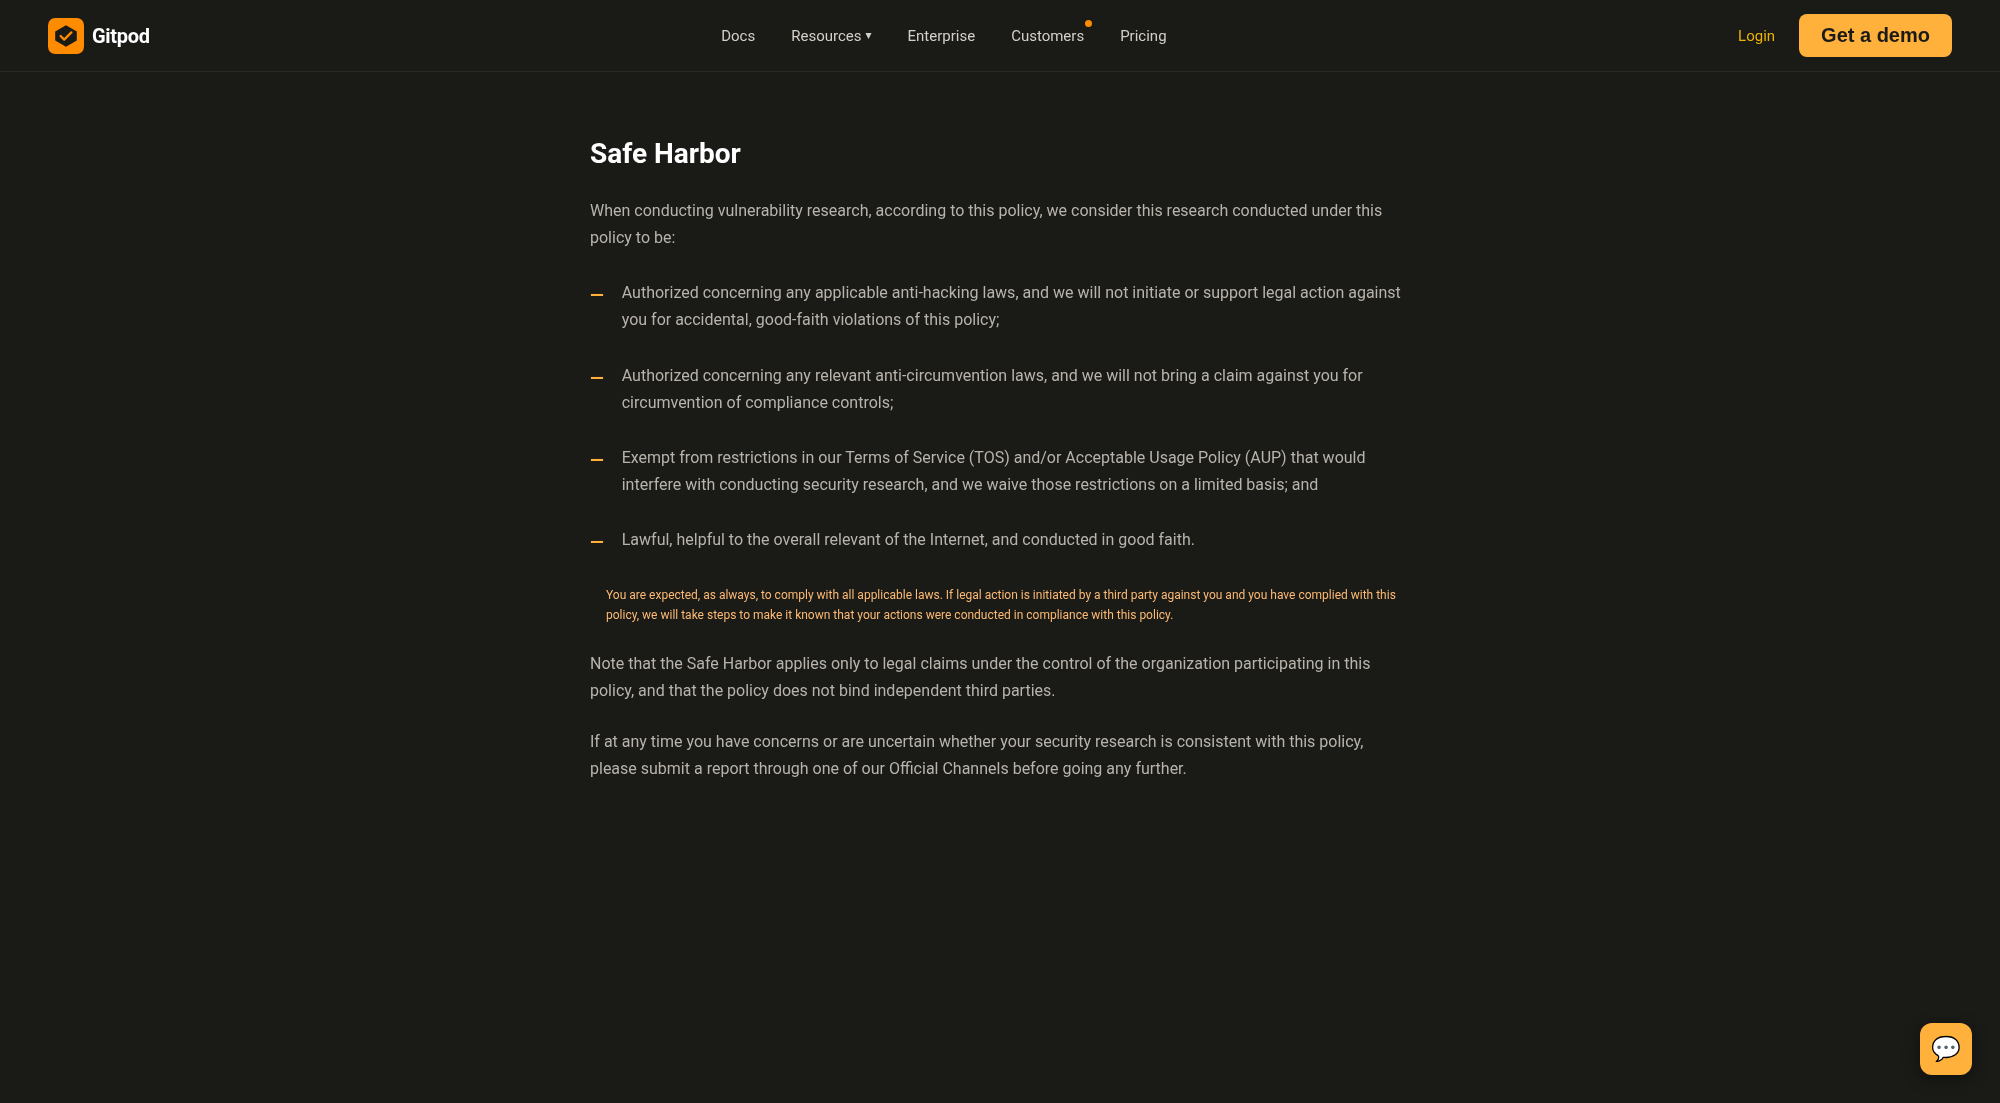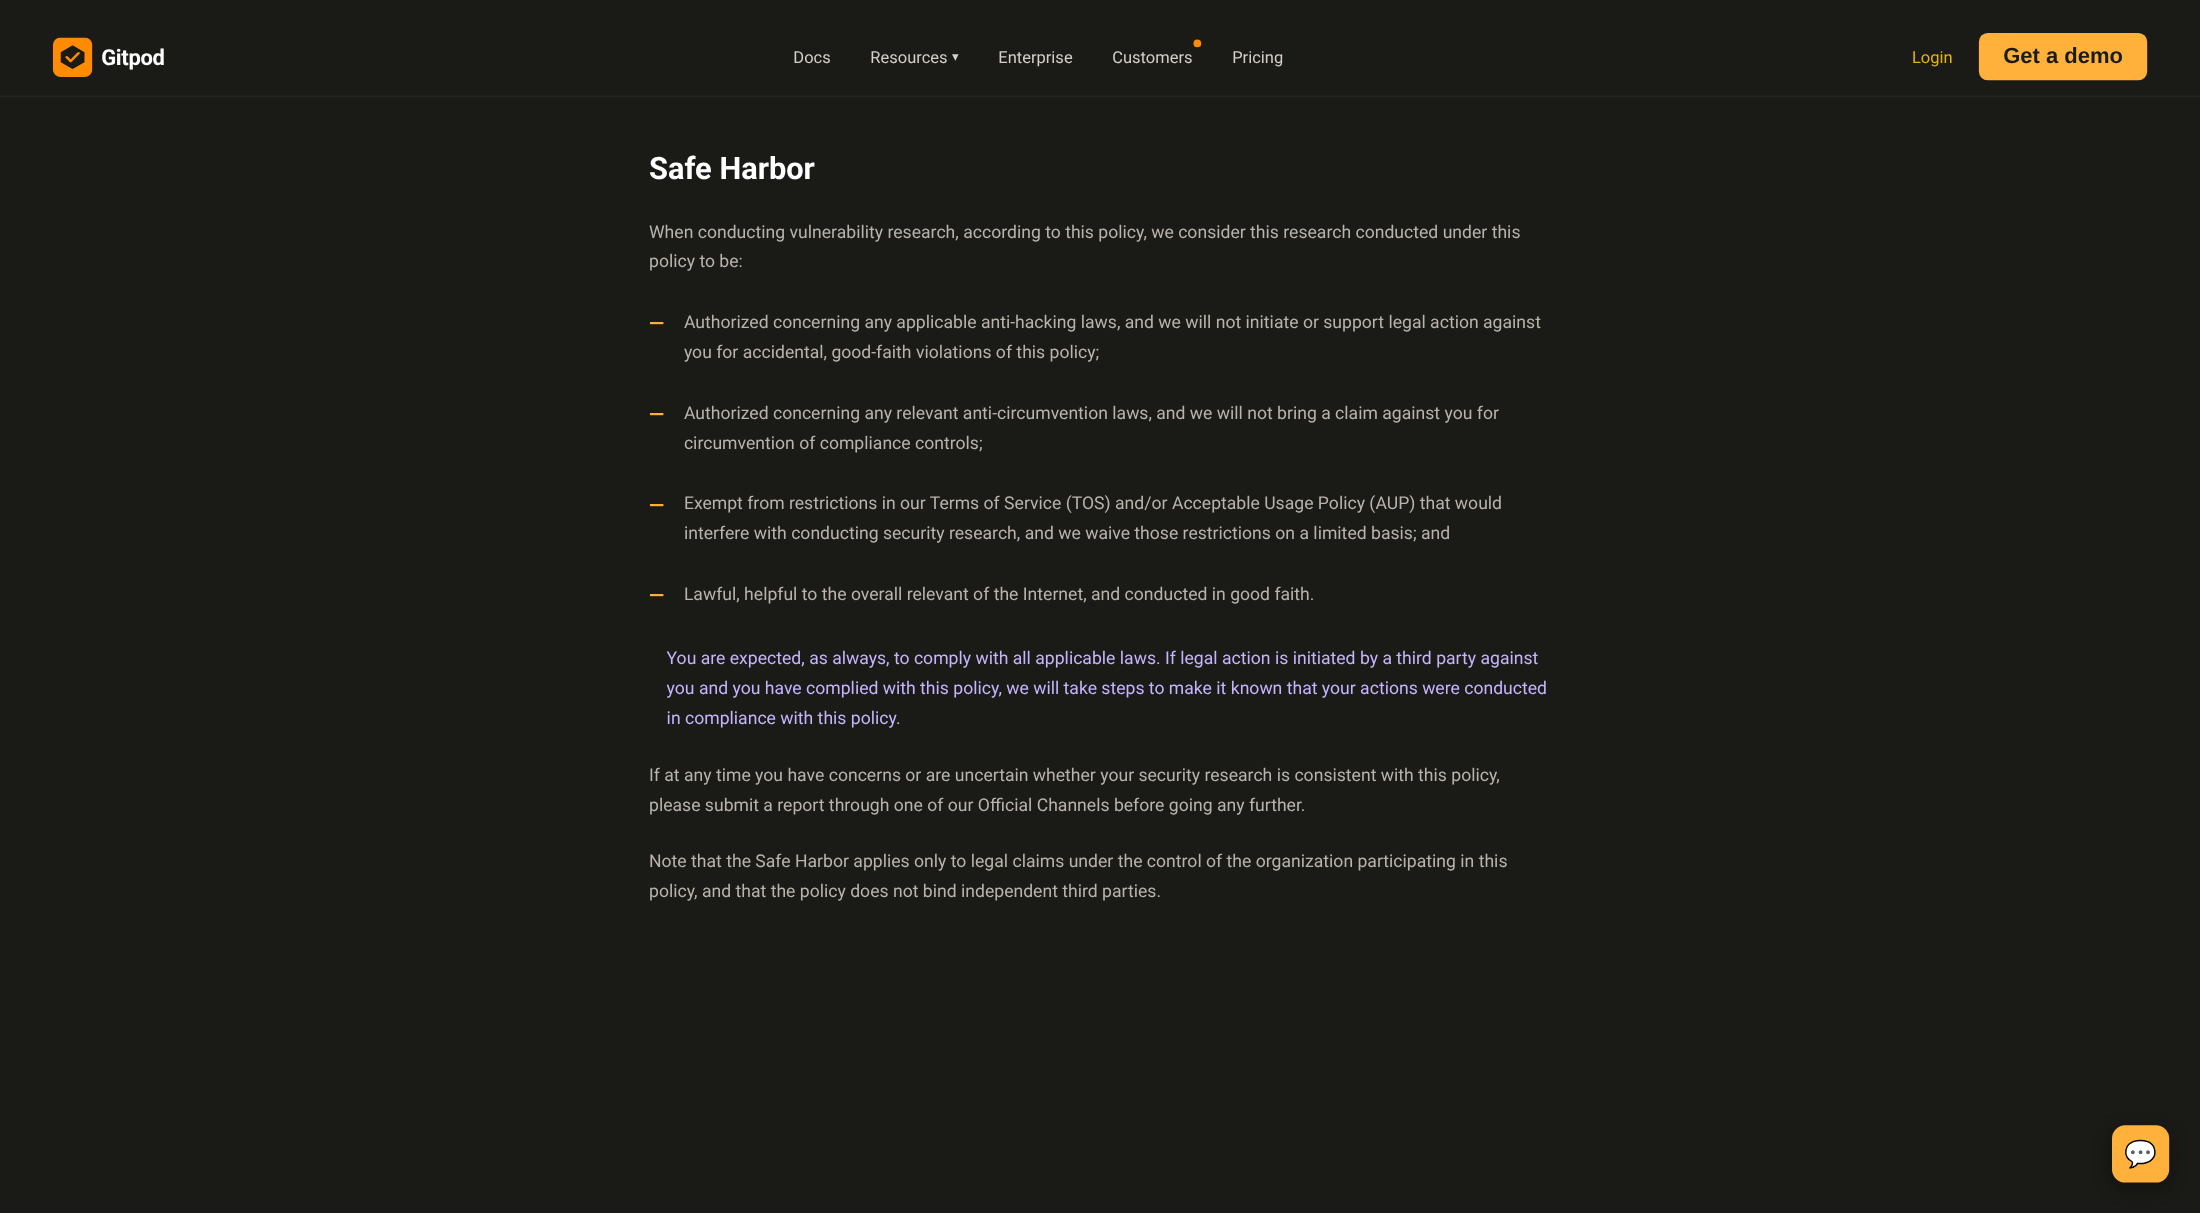--- a/index.html
+++ b/index.html
@@ -20,21 +20,21 @@
     
     nav {
       display: flex;
       align-items: center;
       justify-content: space-between;
       padding: 0 48px;
       height: 72px;
       background-color: #1a1a17;
       border-bottom: 1px solid #2a2a25;
       position: sticky;
-      top: 16px;
+      top: 0;
       z-index: 100;
     }
 
     .nav-left {
       display: flex;
       align-items: center;
       gap: 8px;
     }
 
     .nav-logo-icon {
@@ -154,22 +154,22 @@
     }
 
     .paragraph {
       color: #b8b4ac;
       font-size: 16px;
       line-height: 1.7;
       margin-bottom: 24px;
     }
 
     .paragraph-indented {
-      color: #c4b5fd;
-      font-size: 16px;
+      color: #fdba74;
+      font-size: 12px;
       line-height: 1.7;
       margin-bottom: 24px;
       padding-left: 16px;
     }
 
     
     .chat-widget {
       position: fixed;
       bottom: 28px;
       right: 28px;
@@ -247,22 +247,22 @@
         <span class="bullet-text">Exempt from restrictions in our Terms of Service (TOS) and/or Acceptable Usage Policy (AUP) that would interfere with conducting security research, and we waive those restrictions on a limited basis; and</span>
       </li>
       <li class="bullet-item">
         <span class="bullet-dash">—</span>
         <span class="bullet-text">Lawful, helpful to the overall relevant of the Internet, and conducted in good faith.</span>
       </li>
     </ul>
 
     <p class="paragraph-indented">You are expected, as always, to comply with all applicable laws. If legal action is initiated by a third party against you and you have complied with this policy, we will take steps to make it known that your actions were conducted in compliance with this policy.</p>
 
+    <p class="paragraph">Note that the Safe Harbor applies only to legal claims under the control of the organization participating in this policy, and that the policy does not bind independent third parties.</p>
+
     <p class="paragraph">If at any time you have concerns or are uncertain whether your security research is consistent with this policy, please submit a report through one of our Official Channels before going any further.</p>
-
-    <p class="paragraph">Note that the Safe Harbor applies only to legal claims under the control of the organization participating in this policy, and that the policy does not bind independent third parties.</p>
 
   </div>
 </main>
 
 <div class="chat-widget">
   <span class="chat-widget-icon">💬</span>
 </div>
 
 </body></html>

